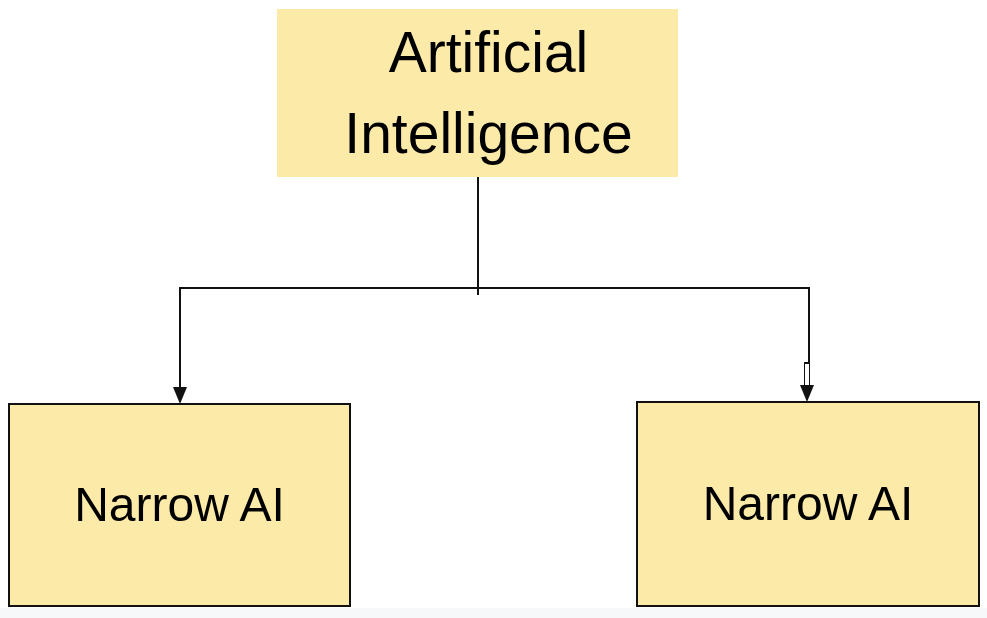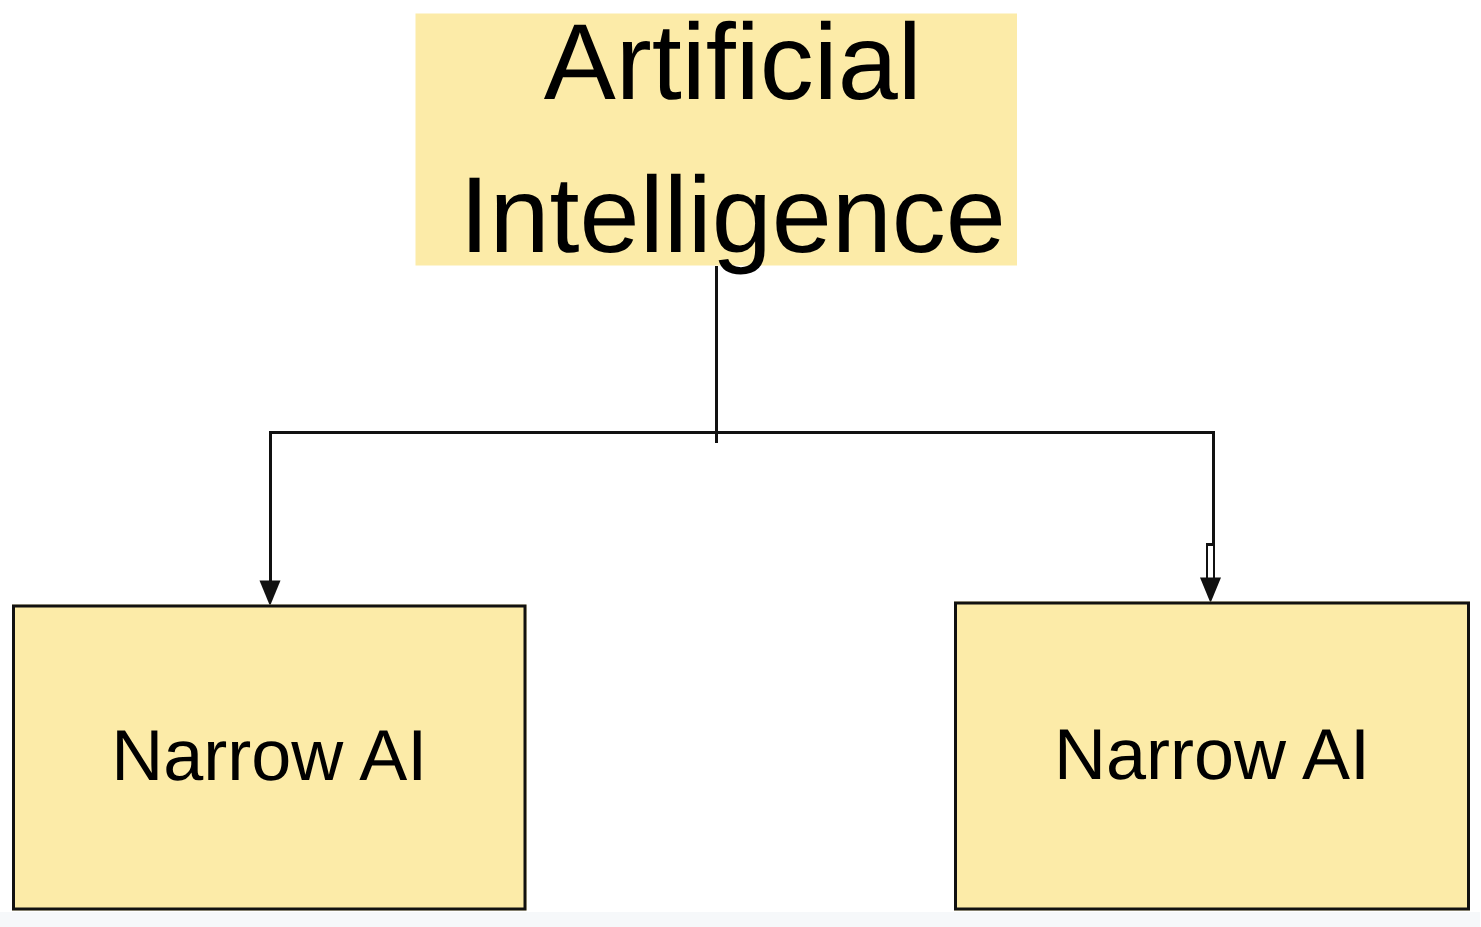--- a/index.html
+++ b/index.html
@@ -46,21 +46,21 @@
     display: flex;
     align-items: center;
     justify-content: center;
     text-align: center;
   }
   .node-root {
     left: 277px;
     top: 9px;
     width: 401px;
     height: 168px;
-    font-size: 72px;
+    font-size: 57px;
     line-height: 1.42;
     padding-left: 22px;
   }
   .node-child {
     border: 2px solid var(--node-border, #111111);
     font-size: 48px;
     line-height: 1.2;
   }
   .node-narrow {
     left: 8px;

